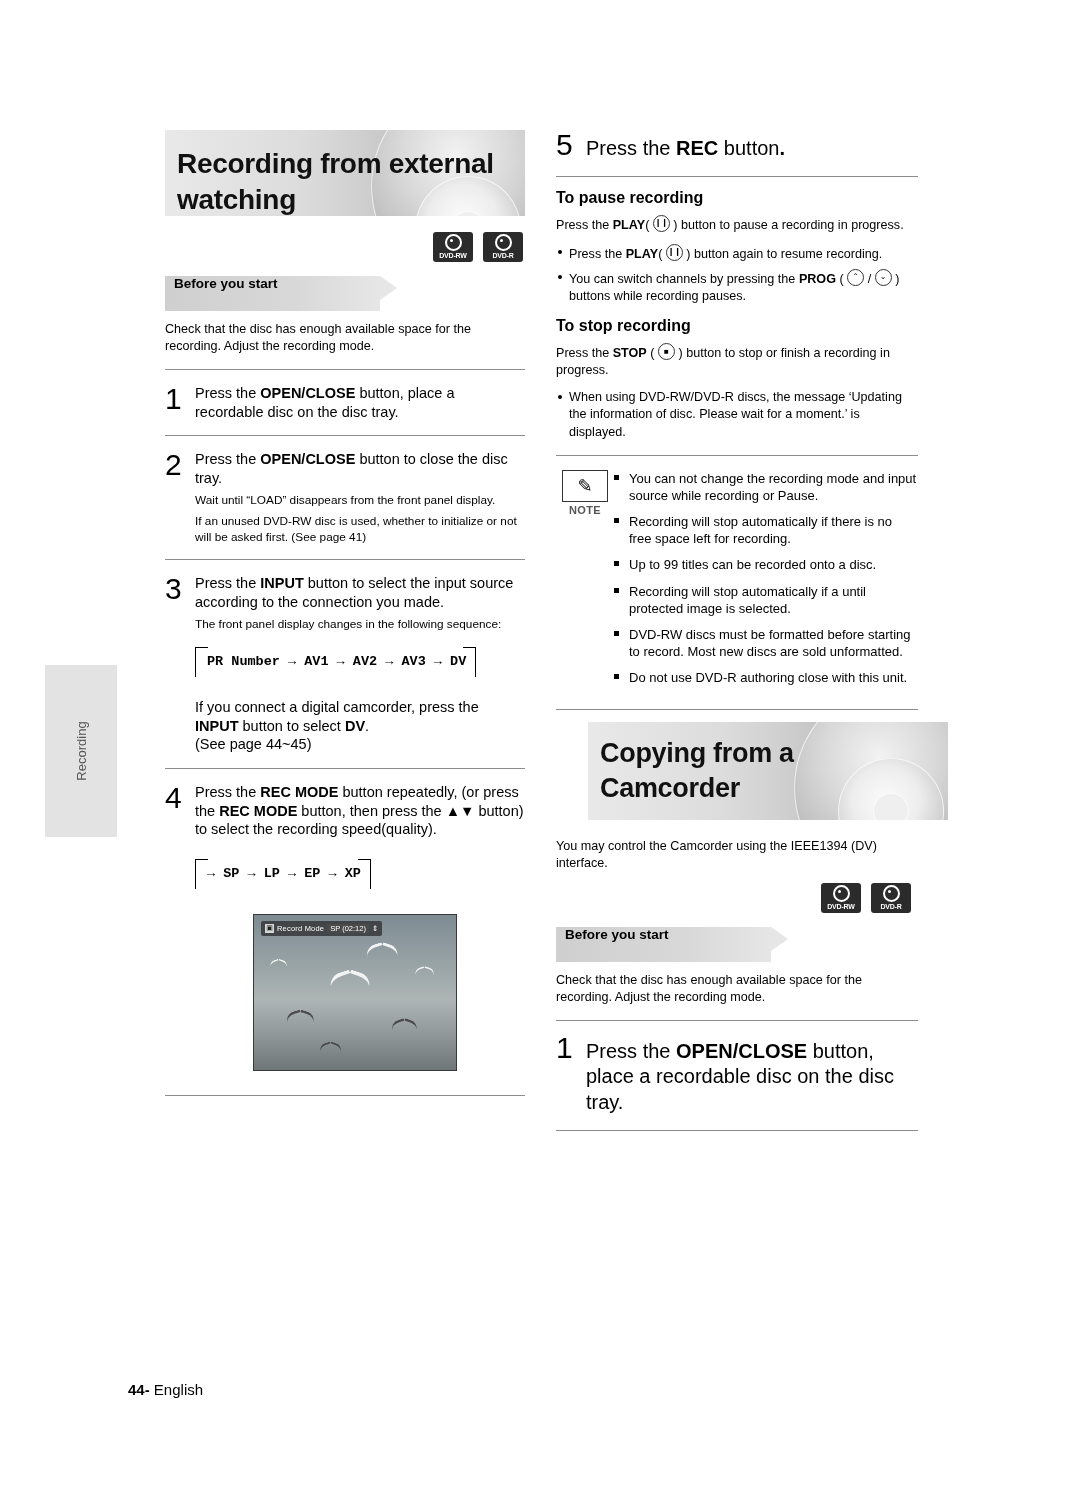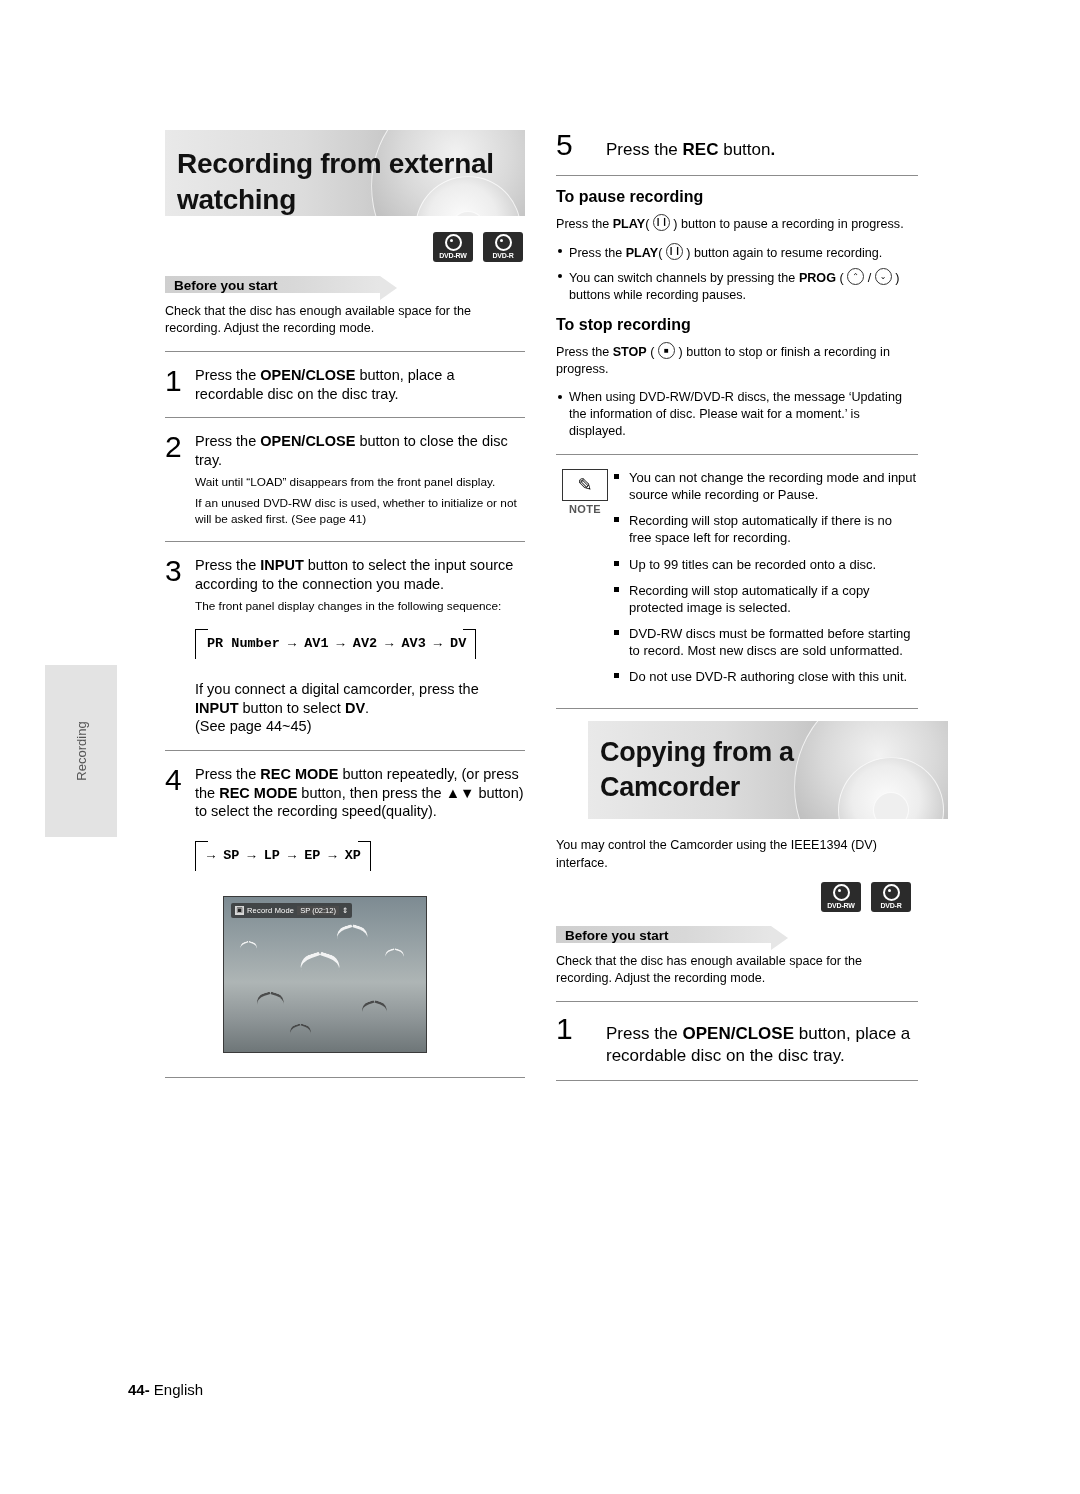--- a/index.html
+++ b/index.html
@@ -127,25 +127,25 @@
     letter-spacing: -0.2px;
     line-height: 8px;
   }
   .disc-logos.right {
     margin-left: 265px;
   }
 
   
   .tab-arrow {
     position: relative;
-    height: 17px;
+    height: 35px;
     width: 215px;
     background: linear-gradient(to right, #cfcfcf 0%, #d8d8d8 60%, #e6e6e6 100%);
     display: flex;
-    align-items: flex-end;
+    align-items: flex-start;
     margin-bottom: 10px;
   }
   .tab-arrow span {
     font-size: 13.5px;
     font-weight: bold;
     padding-left: 9px;
   }
   .tab-arrow::after {
     content: "";
     position: absolute;
@@ -215,21 +215,21 @@
   .seq .brk-r { right: 0; border-right: 1px solid #000; }
 
   .para-ind {
     font-size: 14.5px;
     line-height: 1.30;
     margin: 12px 0 0 30px;
   }
 
   
   .photo {
-    margin: 16px 0 0 58px;
+    margin: 16px 0 0 88px;
     width: 202px;
     height: 155px;
     border: 1px solid #3a3a3a;
     background: linear-gradient(to bottom, #7d8b92 0%, #95a0a4 28%, #aeb5b5 55%, #8f9698 78%, #6e7678 100%);
     position: relative;
     overflow: hidden;
   }
   .photo .osd {
     position: absolute;
     left: 7px; top: 6px;
@@ -285,23 +285,22 @@
     align-items: baseline;
     margin-bottom: 2px;
   }
   .rstep .num {
     font-size: 30px;
     width: 30px;
     flex: 0 0 30px;
     line-height: 1;
   }
   .rstep .txt {
-    font-size: 17px;
+    font-size: 20px;
     line-height: 1.28;
-    margin-left: 20px;
   }
 
   h3.sub-head {
     font-size: 16px;
     font-weight: bold;
     margin: 12px 0 8px 0;
   }
 
   ul.bullets {
     list-style: none;
@@ -565,21 +564,21 @@
 
     <div class="note-block">
       <div class="note-icon">
         <div class="pen">✎</div>
         <div class="cap">NOTE</div>
       </div>
       <ul class="sqbullets">
         <li>You can not change the recording mode and input source while recording or Pause.</li>
         <li>Recording will stop automatically if there is no free space left for recording.</li>
         <li>Up to 99 titles can be recorded onto a disc.</li>
-        <li>Recording will stop automatically if a copy protected image is selected.</li>
+        <li>Recording will stop automatically if a until protected image is selected.</li>
         <li>DVD-RW discs must be formatted before starting to record. Most new discs are sold unformatted.</li>
         <li>Do not use DVD-R authoring close with this unit.</li>
       </ul>
     </div>
 
     <hr class="rule">
 
     <div class="title-banner small">
       <div class="disc disc1" style="top:-40px;"></div>
       <div class="disc disc2" style="top:36px;"></div>

